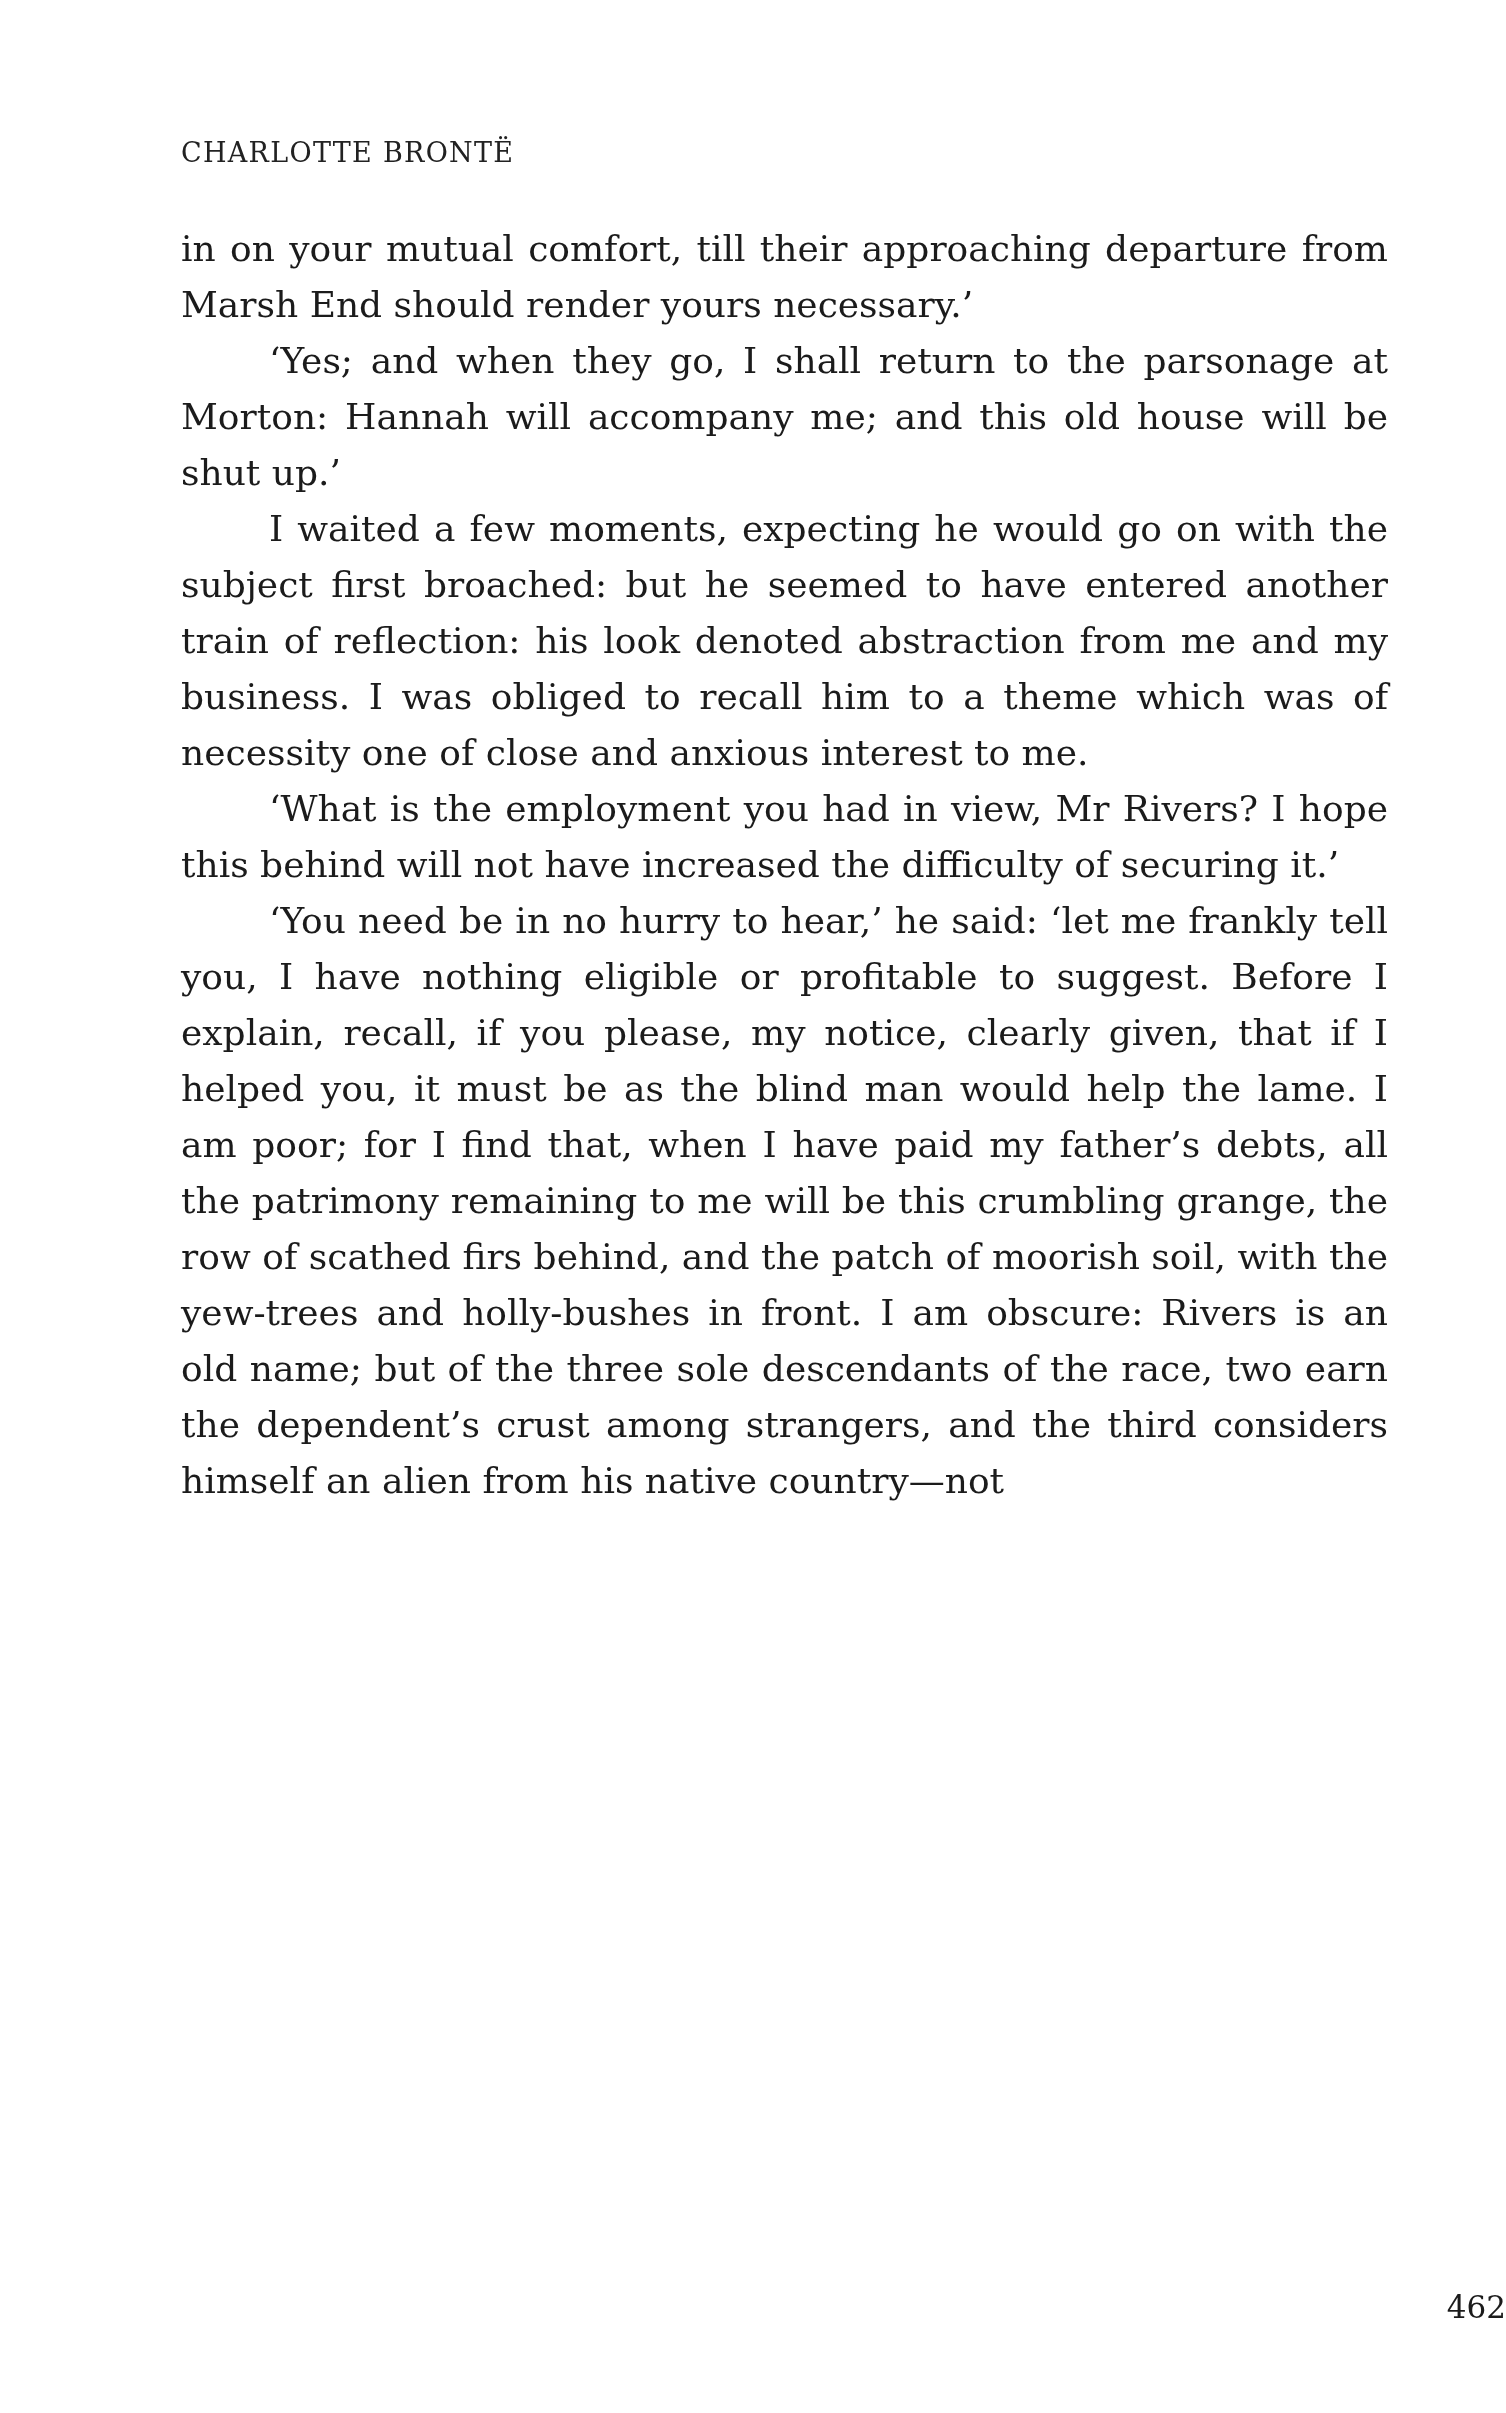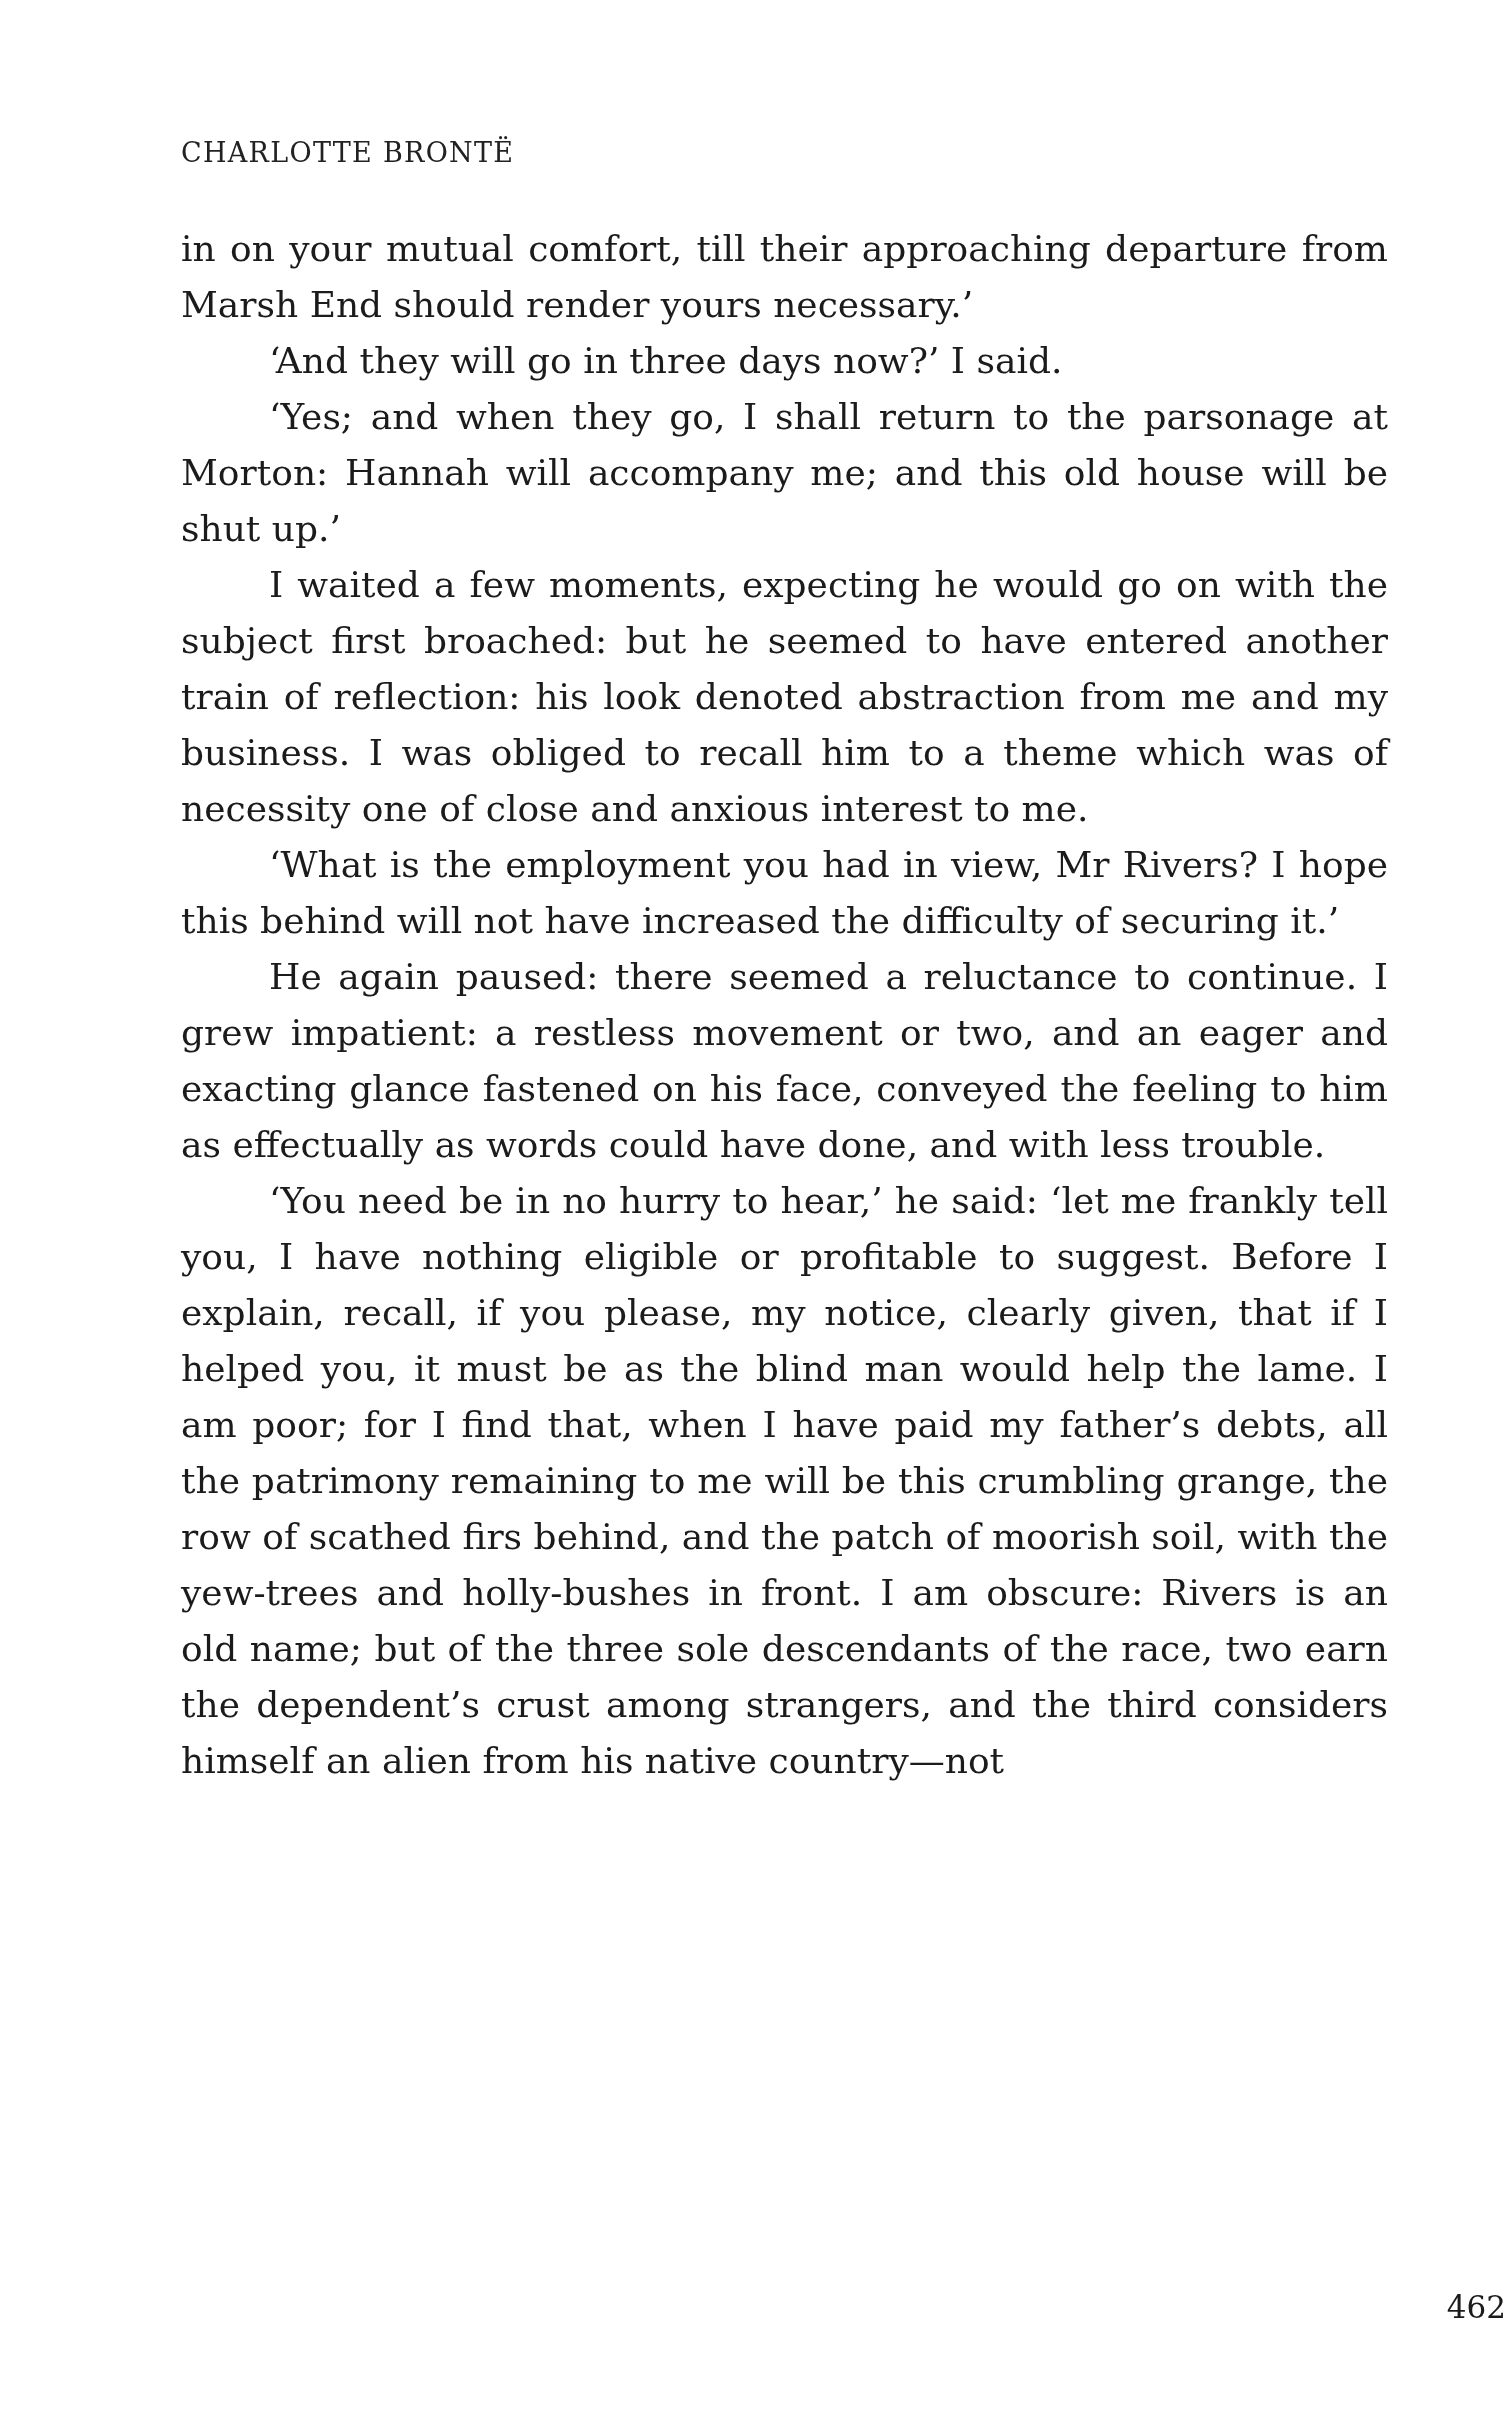--- a/index.html
+++ b/index.html
@@ -55,23 +55,21 @@
   }
 </style>
 </head>
 <body>
 
 <div class="book-page">
   <div class="running-header">CHARLOTTE BRONTË</div>
 
   <div class="body-text">
       <p class="para">in on your mutual comfort, till their approaching departure from Marsh End should render yours necessary.’</p>
-      <p class="para indent">‘And they will go in three days now?’ I said.</p>
       <p class="para indent">‘Yes; and when they go, I shall return to the parsonage at Morton: Hannah will accompany me; and this old house will be shut up.’</p>
       <p class="para indent">I waited a few moments, expecting he would go on with the subject first broached: but he seemed to have entered another train of reflection: his look denoted abstraction from me and my business. I was obliged to recall him to a theme which was of necessity one of close and anxious interest to me.</p>
       <p class="para indent">‘What is the employment you had in view, Mr Rivers? I hope this behind will not have increased the difficulty of securing it.’</p>
-      <p class="para indent">He again paused: there seemed a reluctance to continue. I grew impatient: a restless movement or two, and an eager and exacting glance fastened on his face, conveyed the feeling to him as effectually as words could have done, and with less trouble.</p>
       <p class="para indent">‘You need be in no hurry to hear,’ he said: ‘let me frankly tell you, I have nothing eligible or profitable to suggest. Before I explain, recall, if you please, my notice, clearly given, that if I helped you, it must be as the blind man would help the lame. I am poor; for I find that, when I have paid my father’s debts, all the patrimony remaining to me will be this crumbling grange, the row of scathed firs behind, and the patch of moorish soil, with the yew-trees and holly-bushes in front. I am obscure: Rivers is an old name; but of the three sole descendants of the race, two earn the dependent’s crust among strangers, and the third considers himself an alien from his native country—not</p>
     </div>
 
   <div class="page-number">462</div>
 </div>
 
 
 </body></html>

